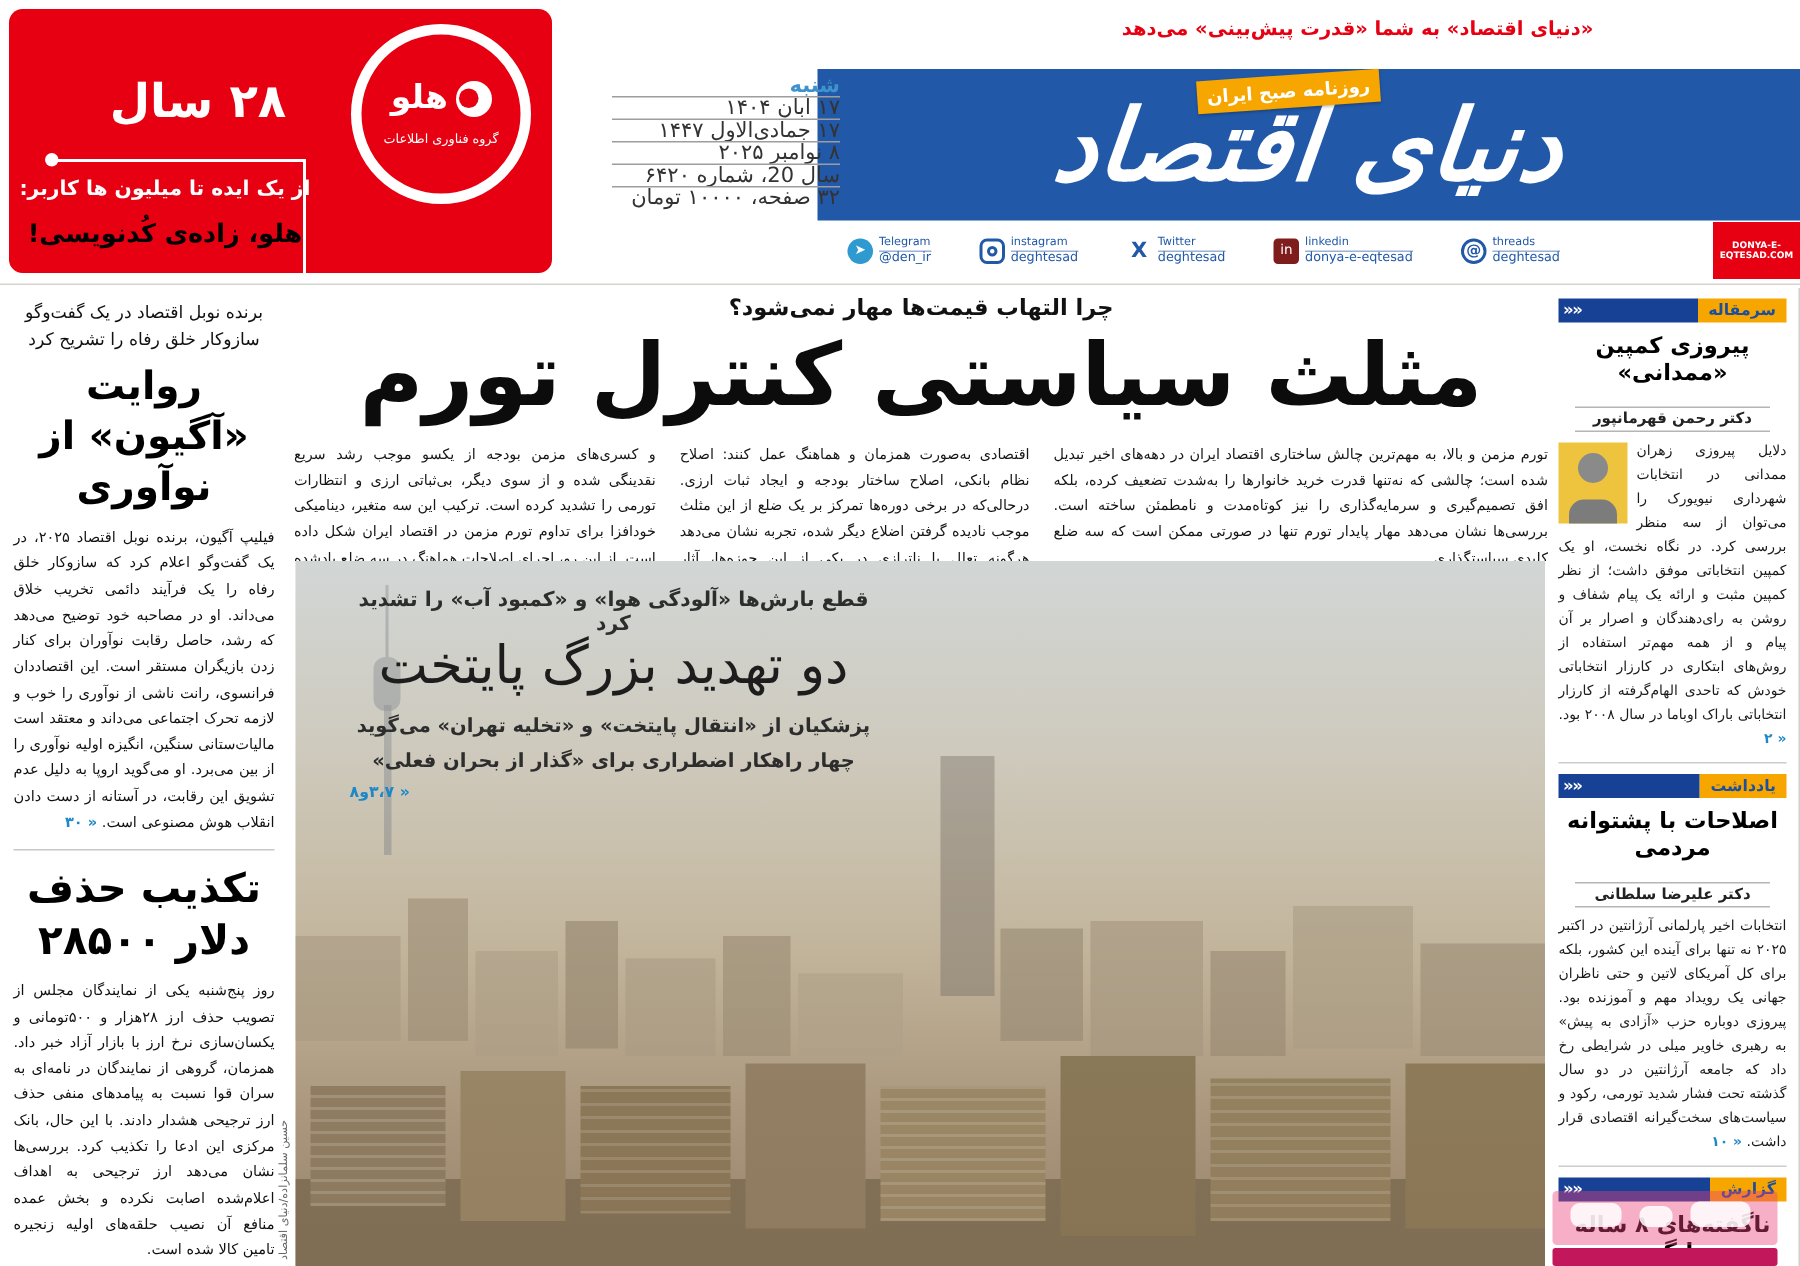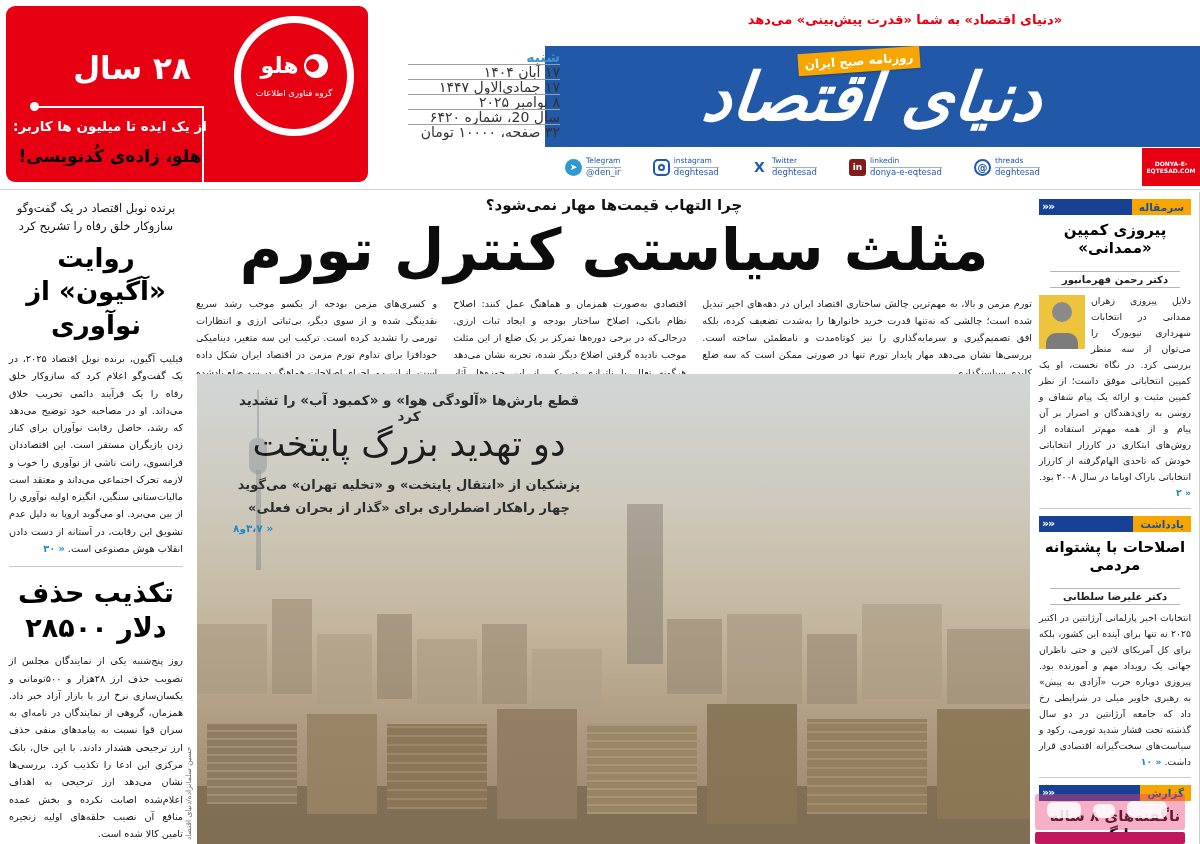--- a/index.html
+++ b/index.html
@@ -48,21 +48,21 @@
                 display:flex; direction:ltr; justify-content:space-between; align-items:center; }
   .soc { display:flex; direction:ltr; align-items:center; gap:4px; }
   .soc-texts { display:flex; flex-direction:column; line-height:1.15; }
   .soc-name { font-size:7.5px; color:#2158a8; border-bottom:1px solid #9ab2d4; padding-bottom:1px; }
   .soc-handle { font-size:8.5px; color:#2158a8; }
   .ic { width:17px; height:17px; display:flex; align-items:center; justify-content:center; flex:none; }
   .ic-tg { border-radius:50%; background:#2e9ad0; color:#fff; font-size:9px; }
   .ic-ig { border:2px solid #2158a8; border-radius:5px; }
   .ic-ig i { width:7px; height:7px; border:2px solid #2158a8; border-radius:50%; display:block; }
   .ic-x { color:#2158a8; font-weight:bold; font-size:14px; }
-  .ic-in { background:#7f1d1d; color:#fff; font-weight:bold; font-size:9px; border-radius:3px; }
+  .ic-in { background:#7f1d1d; color:#fff; font-weight:normal; font-size:9px; border-radius:3px; }
   .ic-th { border:2px solid #2158a8; border-radius:50%; color:#2158a8; font-weight:bold; font-size:10px; }
   #website-box { position:absolute; left:1142px; top:148px; width:58px; height:38px; background:#e60012;
                  color:#fff; font-weight:bold; font-size:6px; display:flex; align-items:center;
                  justify-content:center; text-align:center; direction:ltr; padding:2px; }
   #masthead-rule { position:absolute; left:0; top:189px; width:1200px; border-top:1px solid #d6d2cc; }
 
   
   #lead { position:absolute; left:196px; top:192px; width:836px; height:182px; overflow:hidden; }
   .lead-kicker { text-align:center; font-weight:bold; font-size:15px; color:#111; margin-top:4px; }
   .lead-headline { text-align:center; font-weight:bold; font-size:58px; color:#0c0c0c;

